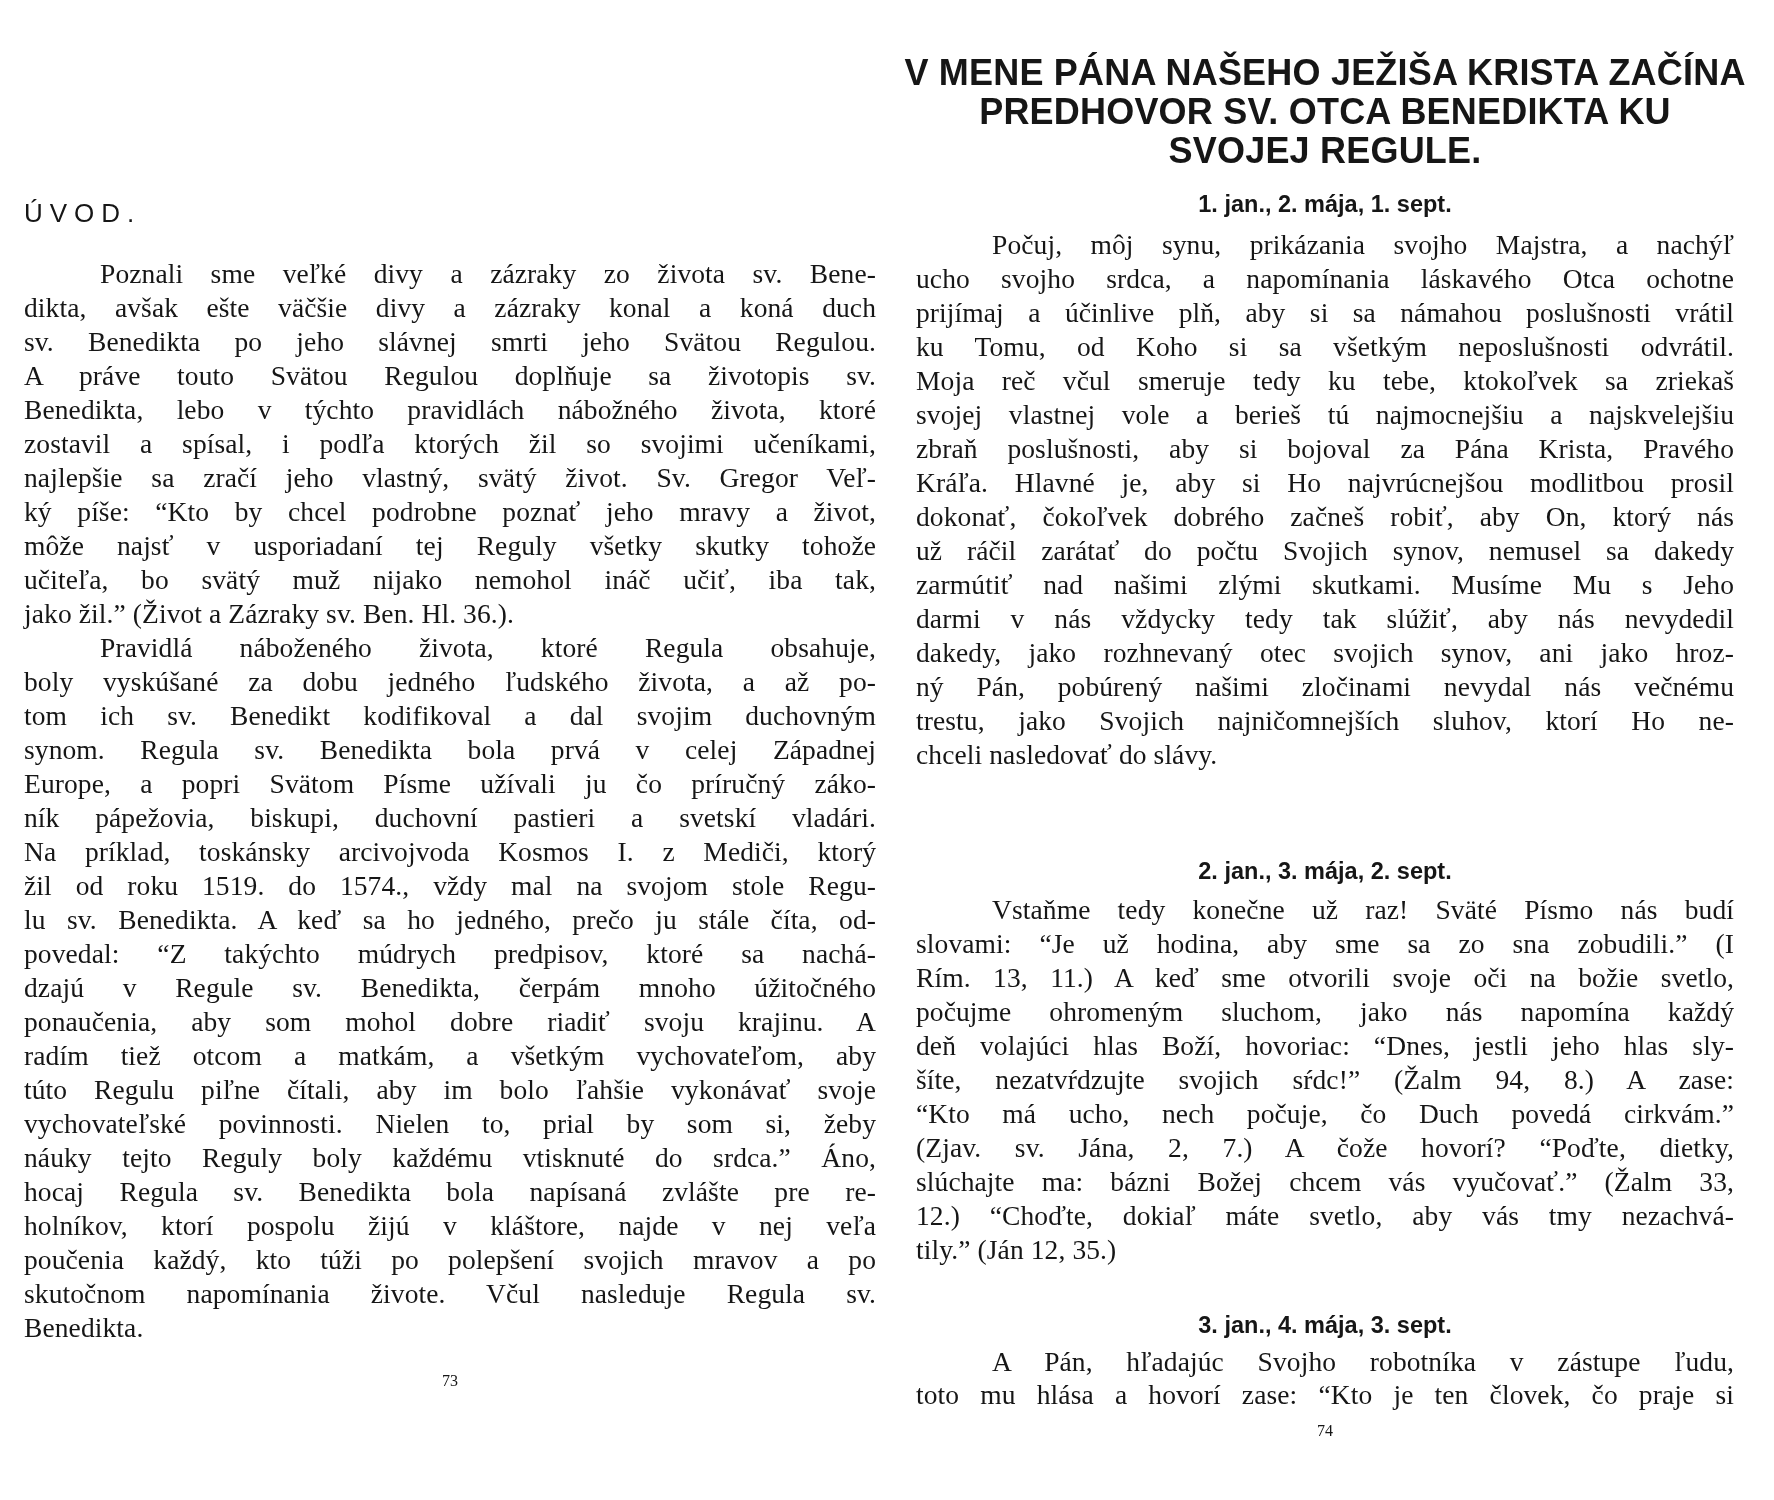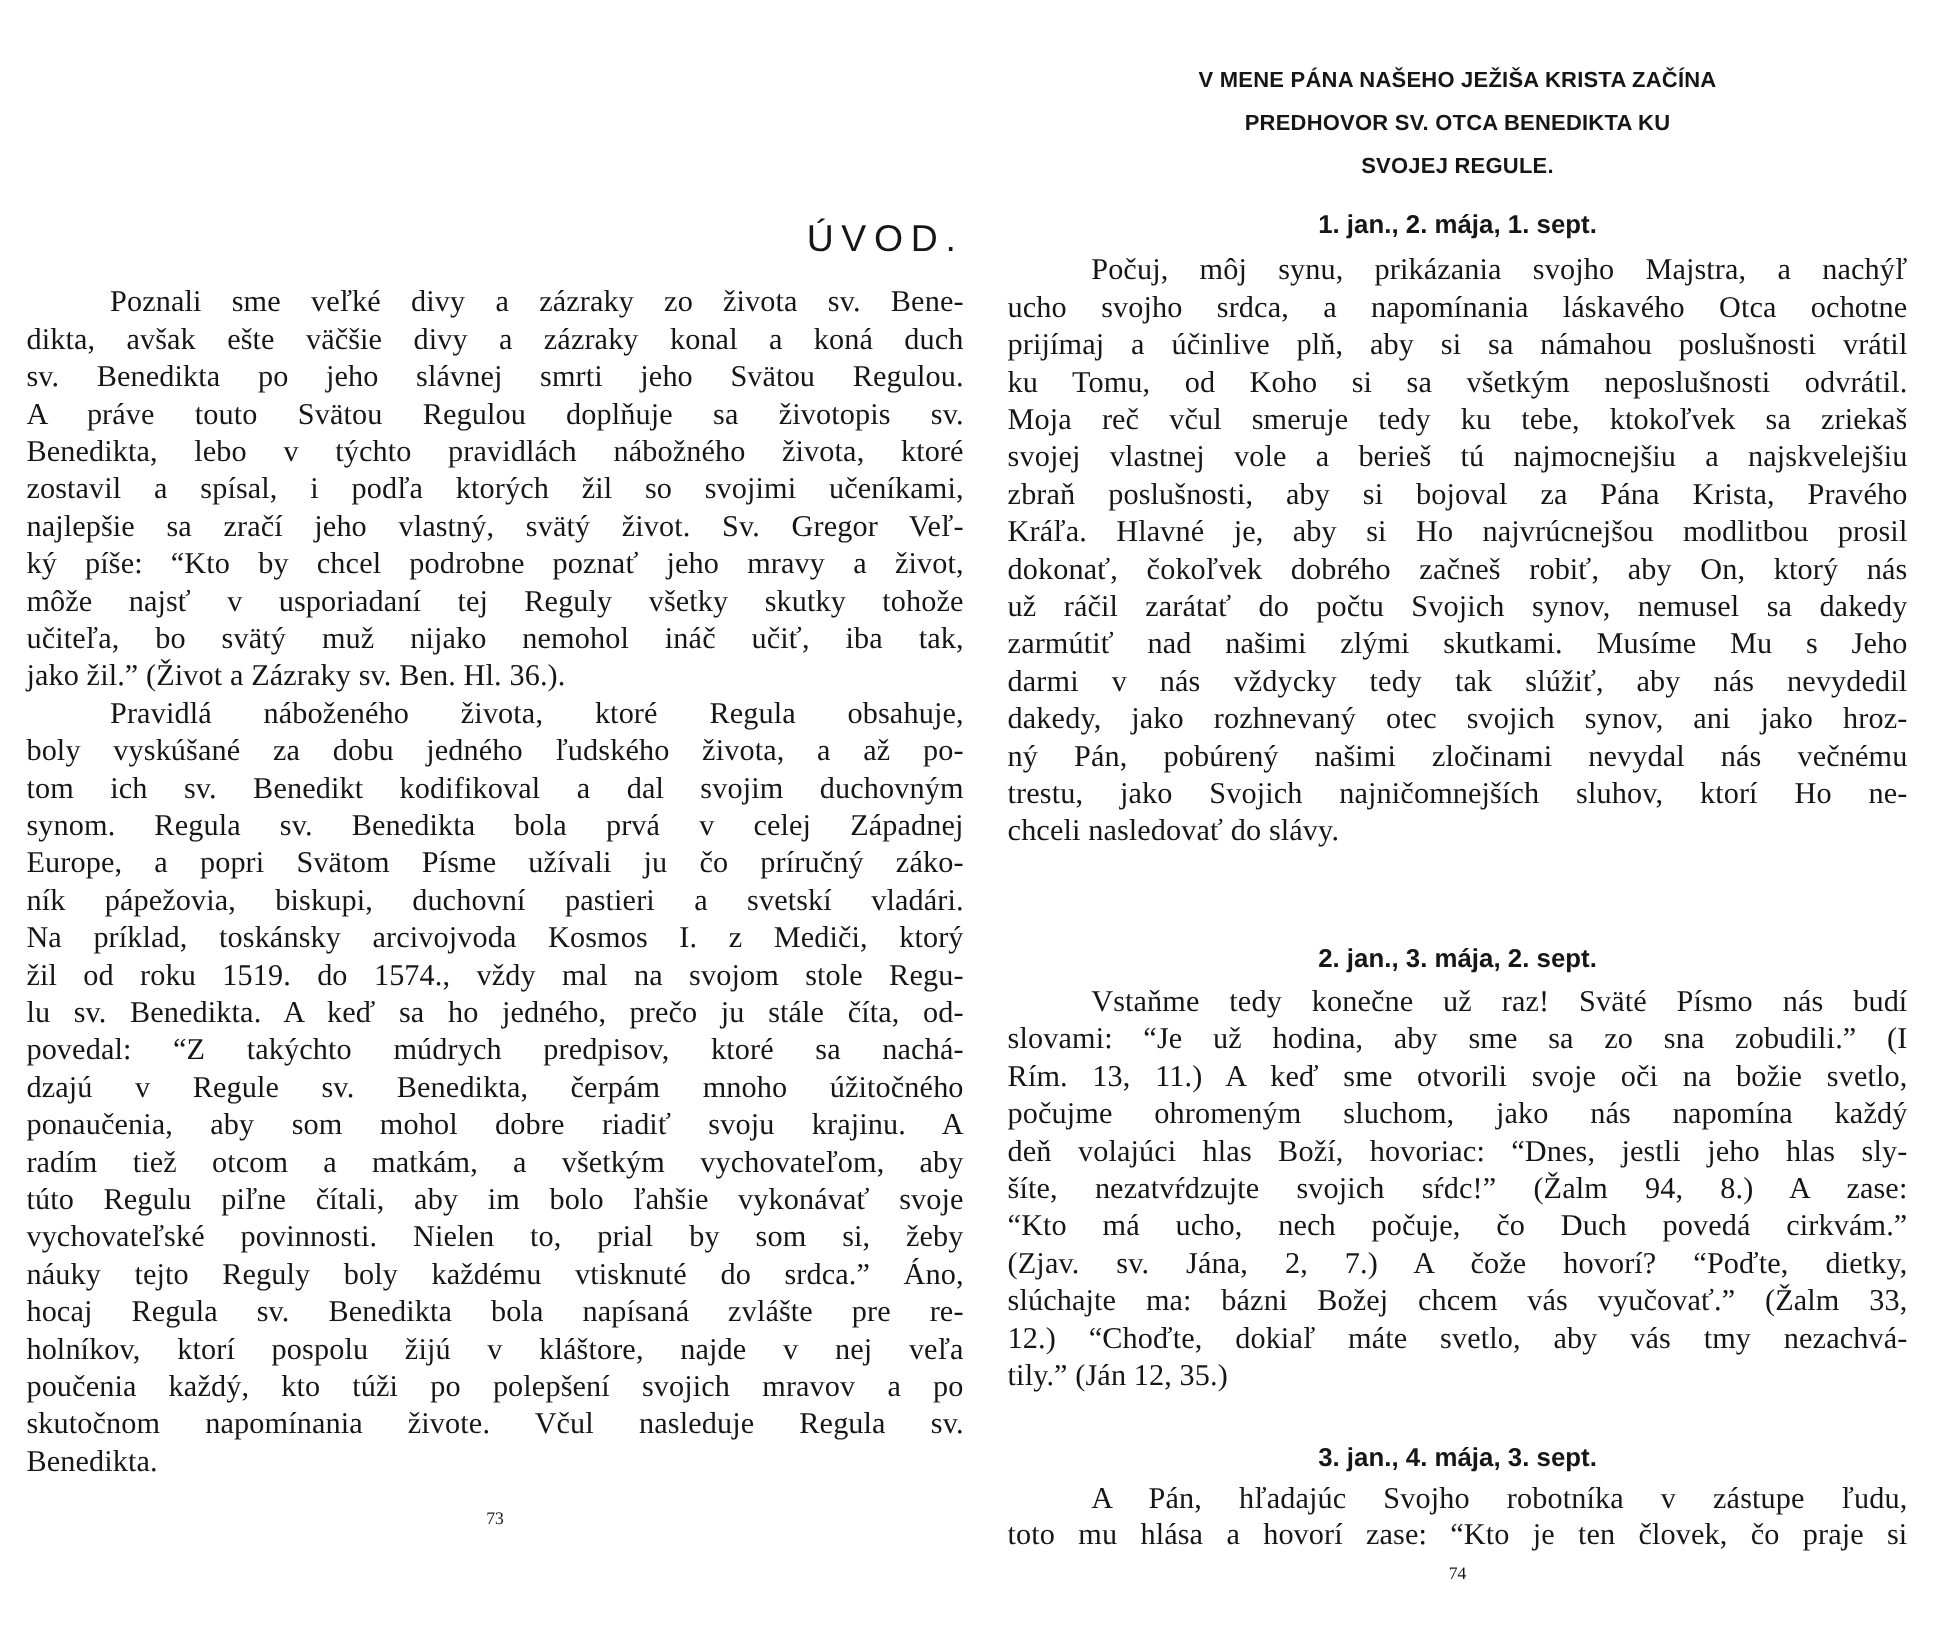--- a/index.html
+++ b/index.html
@@ -6,26 +6,26 @@
   body { width: 1774px; height: 1500px; position: relative; overflow: hidden;
          font-family: "Liberation Serif", "DejaVu Serif", serif; color: #161616; }
   .page { position: absolute; top: 0; }
   #page-left  { left: 24px; width: 852px; }
   #page-right { left: 916px; width: 818px; }
   .line { position: absolute; left: 0; right: 0; font-size: 27.5px; line-height: 34px;
           text-align: justify; text-align-last: justify; white-space: nowrap;
           overflow: visible; letter-spacing: 0.1px; }
   .line.last { text-align-last: left; }
   .line.indent { padding-left: 76px; }
-  .title-uvod { position: absolute; left: 0; right: 0; text-align: right;
+  .title-uvod { position: absolute; left: 0; right: 0; text-align: left;
                 font-family: "Liberation Sans", "DejaVu Sans", sans-serif;
-                font-size: 34px; letter-spacing: 7px; top: 198px; }
+                font-size: 26px; letter-spacing: 7px; top: 198px; }
   .heading { position: absolute; left: -30px; right: -30px; text-align: center;
              font-family: "Liberation Sans", "DejaVu Sans", sans-serif;
-             font-weight: bold; font-size: 20px; line-height: 36px; letter-spacing: 0.2px; }
+             font-weight: bold; font-size: 36px; line-height: 36px; letter-spacing: 0.2px; }
   .date-head { position: absolute; left: 0; right: 0; text-align: center;
                font-family: "Liberation Sans", "DejaVu Sans", sans-serif;
                font-weight: bold; font-size: 23.5px; line-height: 30px; }
   .page-num { position: absolute; left: 0; right: 0; text-align: center; font-size: 16px; }
 </style>
 </head>
 <body>
 
 <div class="page" id="page-left">
   <div class="title-uvod">ÚVOD.</div>

